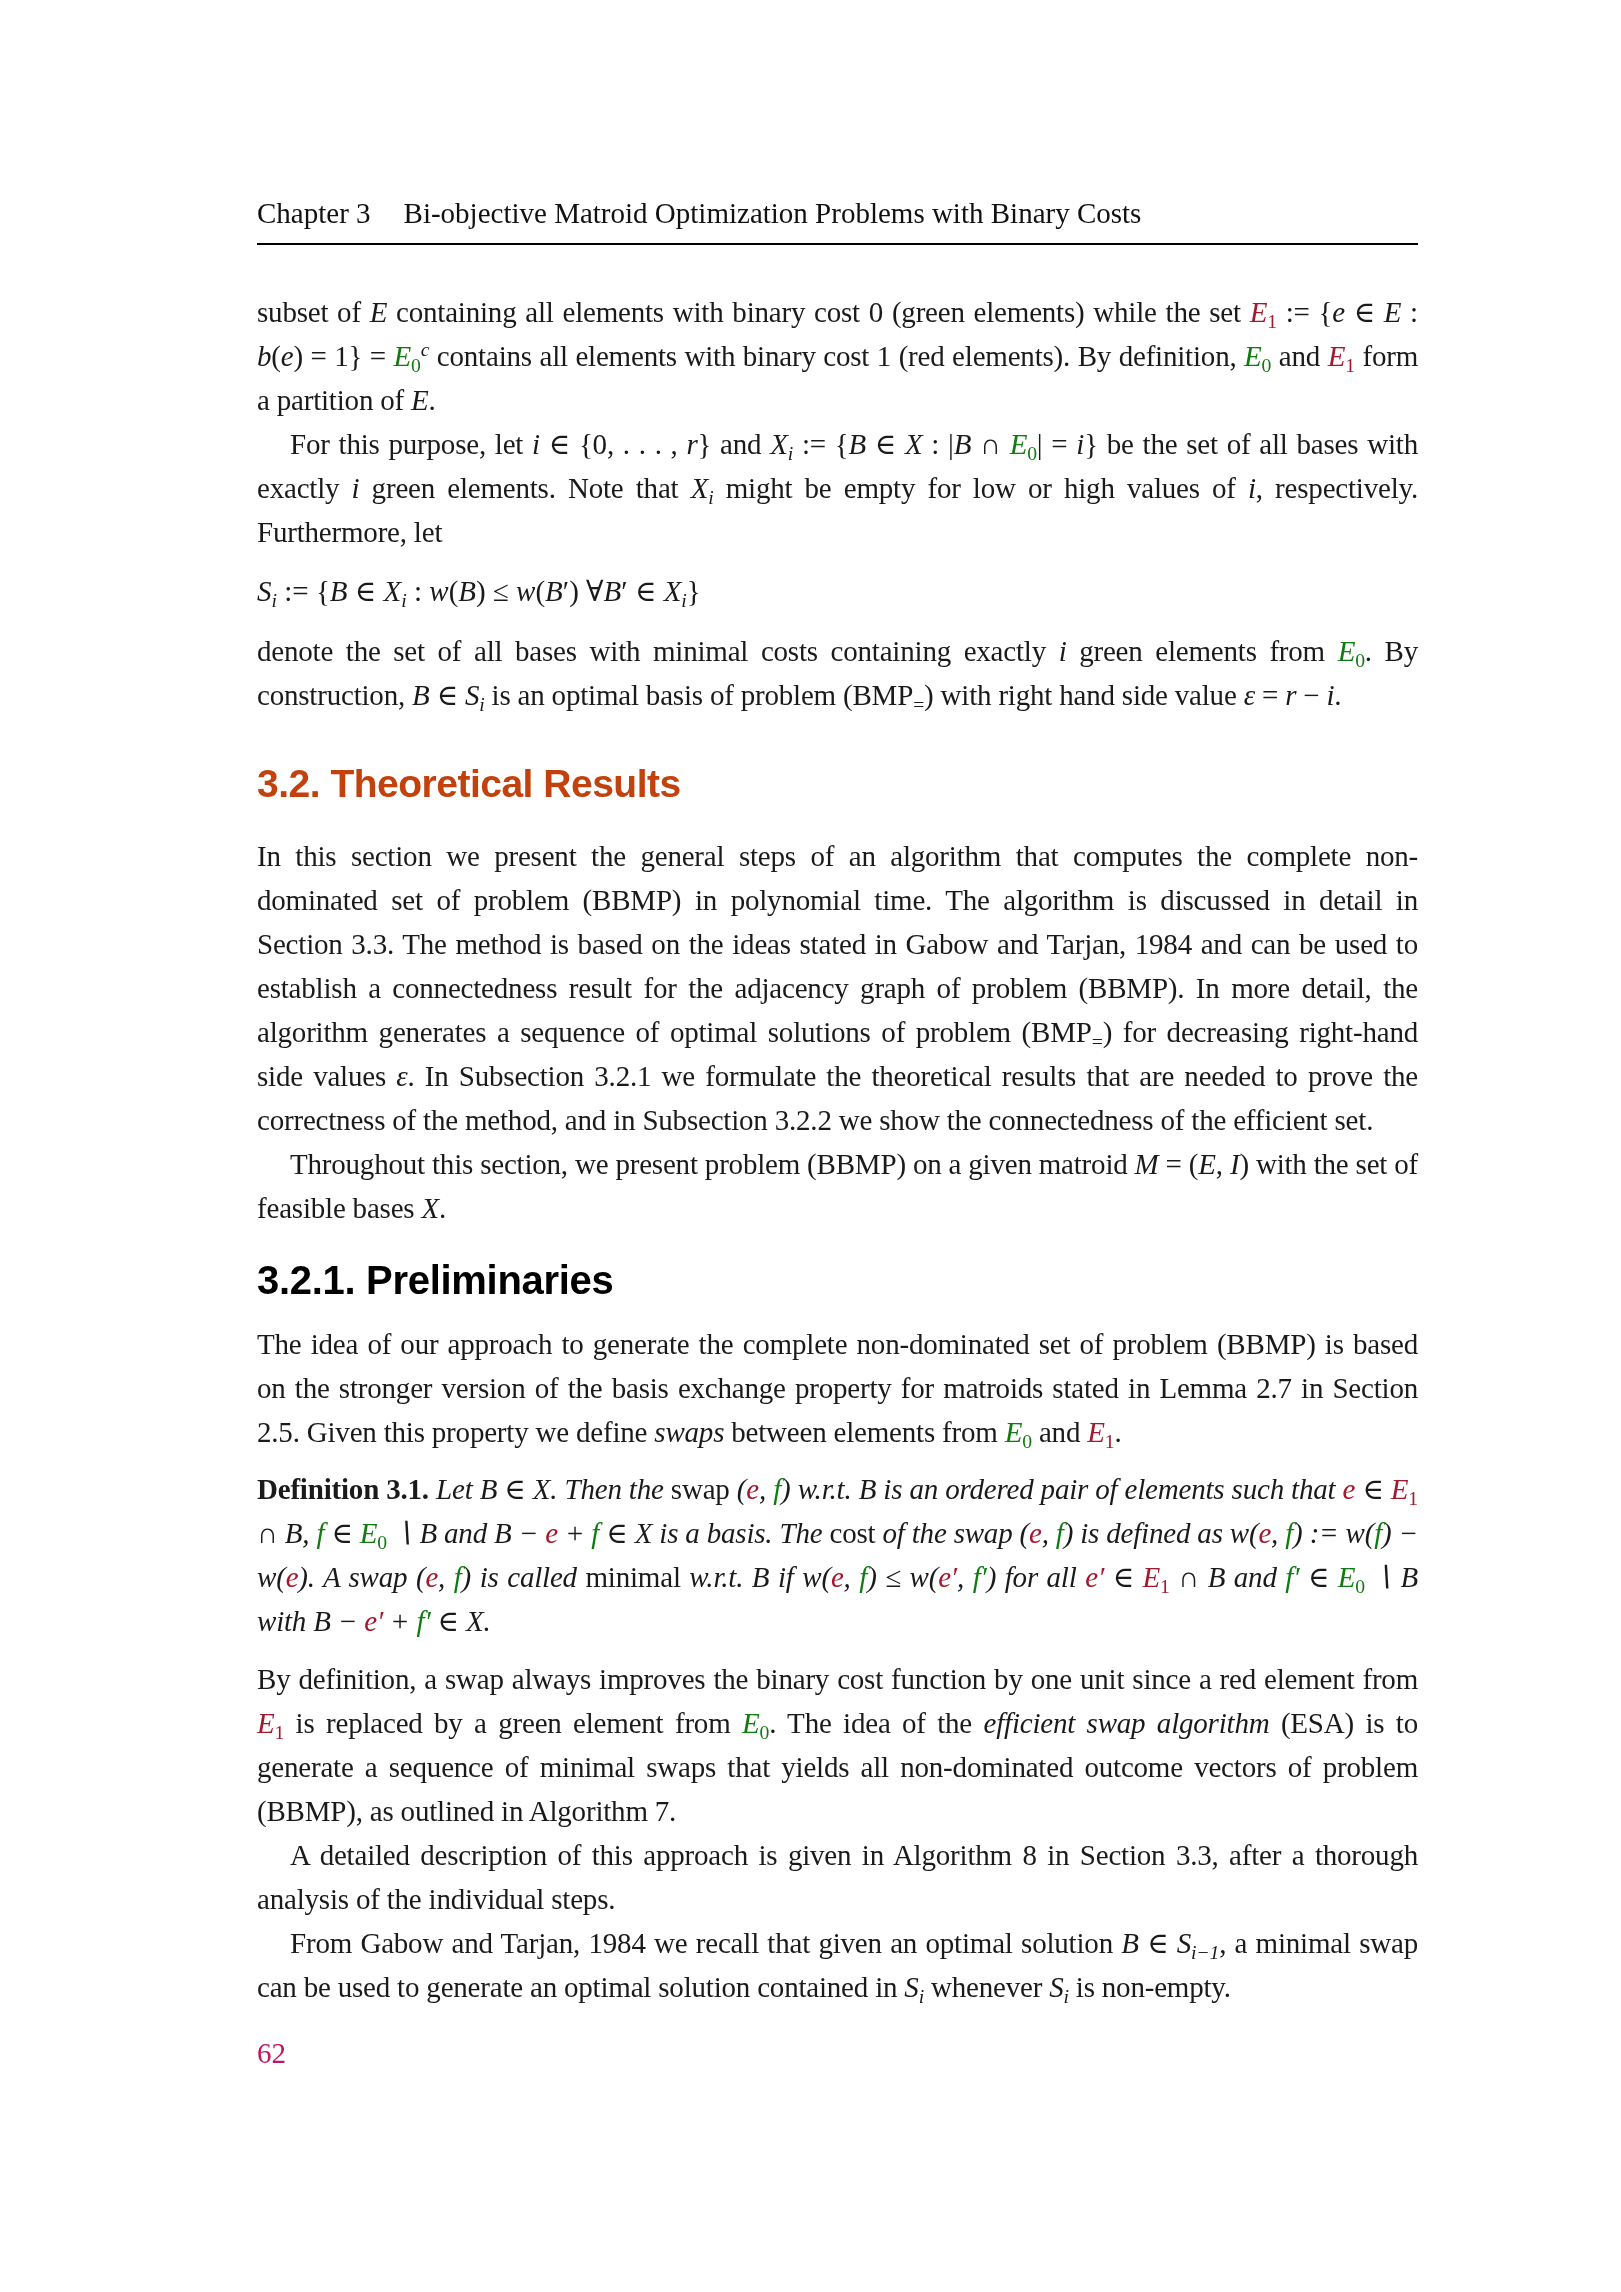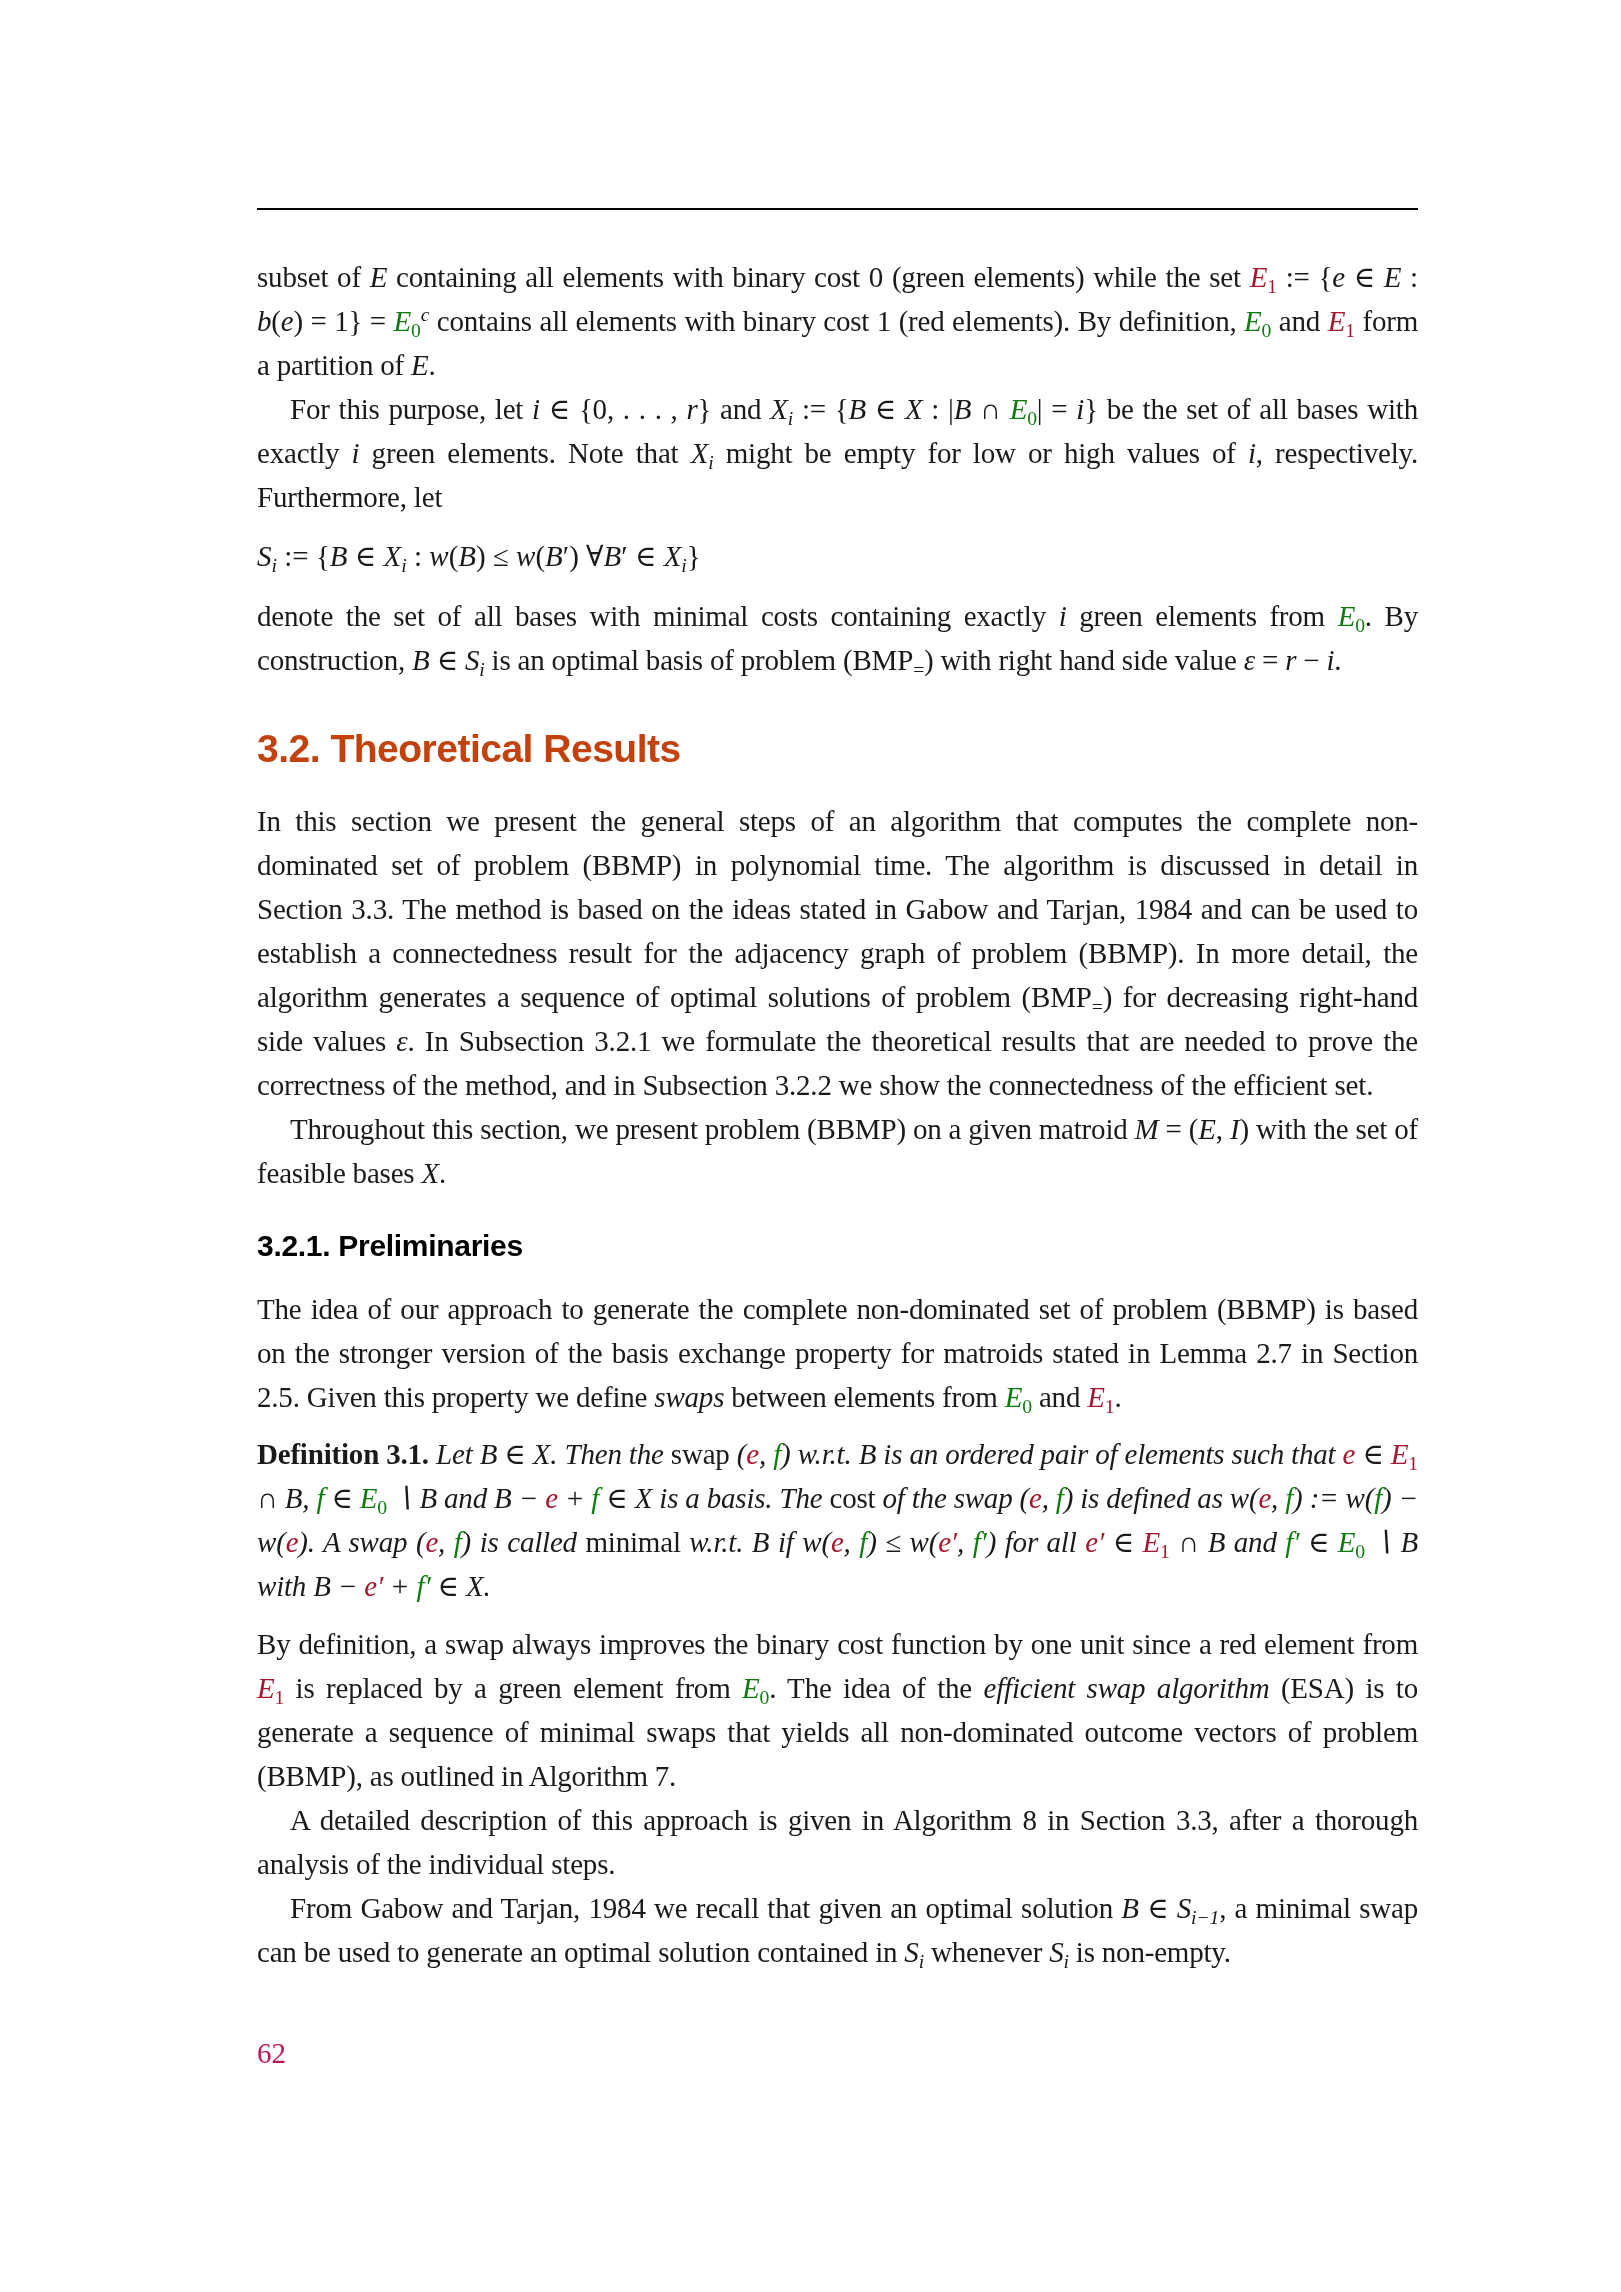--- a/index.html
+++ b/index.html
@@ -27,21 +27,21 @@
   .equation{
     font-size:29px;line-height:44px;margin:15.7px 0 15.7px 0;
   }
   h2.sec{
     font-family:"Liberation Sans","DejaVu Sans",sans-serif;
     font-weight:bold;font-size:39px;line-height:43px;color:#c2410c;
     margin:45px 0 29px 0;letter-spacing:-0.5px;
   }
   h3.subsec{
     font-family:"Liberation Sans","DejaVu Sans",sans-serif;
-    font-weight:bold;font-size:30px;line-height:35px;color:#000;
+    font-weight:bold;font-size:40px;line-height:35px;color:#000;
     margin:33px 0 23.5px 0;letter-spacing:-0.3px;
   }
   .def{font-style:italic;margin:13.7px 0 13.7px 0;}
   
   .mi{font-style:italic;}
   .it{font-style:italic;}
   .rm{font-style:normal;}
   .bf{font-weight:bold;}
   .rd{color:var(--red);font-style:italic;}
   .gr{color:var(--green);font-style:italic;}
@@ -53,20 +53,24 @@
     position:absolute;left:257px;top:2037px;font-size:29px;color:#be185d;
   }
 </style>
 </head>
 <body style="--red: #a3182e; --green: #117a11;">
 
 <div class="sheet">
   <div class="content">
 
     <header class="runhead">
+      <div class="runhead-line">
+        <span class="runhead-chapter">Chapter 3</span>
+        <span class="runhead-title">Bi-objective Matroid Optimization Problems with Binary Costs</span>
+      </div>
       <hr class="runhead-rule">
     </header>
 
     <main>
       <p class="para"><span>subset of </span><span class="mi">E</span><span> containing all elements with binary cost 0 (green elements) while the set </span><span class="rd">E</span><span class="rd sb">1</span><span> := {</span><span class="mi">e</span><span> ∈ </span><span class="mi">E</span><span> : </span><span class="mi">b</span><span>(</span><span class="mi">e</span><span>) = 1} = </span><span class="gr">E</span><span class="gr sb">0</span><span class="mi sp">c</span><span> contains all elements with binary cost 1 (red elements). By definition, </span><span class="gr">E</span><span class="gr sb">0</span><span> and </span><span class="rd">E</span><span class="rd sb">1</span><span> form a partition of </span><span class="mi">E</span><span>.</span></p>
       <p class="para ind"><span>For this purpose, let </span><span class="mi">i</span><span> ∈ {0, . . . , </span><span class="mi">r</span><span>} and </span><span class="mi">X</span><span class="mi sb">i</span><span> := {</span><span class="mi">B</span><span> ∈ </span><span class="mi">X</span><span> : |</span><span class="mi">B</span><span> ∩ </span><span class="gr">E</span><span class="gr sb">0</span><span>| = </span><span class="mi">i</span><span>} be the set of all bases with exactly </span><span class="mi">i</span><span> green elements. Note that </span><span class="mi">X</span><span class="mi sb">i</span><span> might be empty for low or high values of </span><span class="mi">i</span><span>, respectively. Furthermore, let</span></p>
       <div class="equation"><span class="mi">S</span><span class="mi sb">i</span><span> := {</span><span class="mi">B</span><span> ∈ </span><span class="mi">X</span><span class="mi sb">i</span><span> : </span><span class="mi">w</span><span>(</span><span class="mi">B</span><span>) ≤ </span><span class="mi">w</span><span>(</span><span class="mi">B</span><span>′</span><span>) ∀</span><span class="mi">B</span><span>′</span><span> ∈ </span><span class="mi">X</span><span class="mi sb">i</span><span>}</span></div>
       <p class="para"><span>denote the set of all bases with minimal costs containing exactly </span><span class="mi">i</span><span> green elements from </span><span class="gr">E</span><span class="gr sb">0</span><span>. By construction, </span><span class="mi">B</span><span> ∈ </span><span class="mi">S</span><span class="mi sb">i</span><span> is an optimal basis of problem (BMP</span><span class="sb">=</span><span>) with right hand side value </span><span class="mi">ε</span><span> = </span><span class="mi">r</span><span> − </span><span class="mi">i</span><span>.</span></p>
 
       <h2 class="sec">3.2. Theoretical Results</h2>

